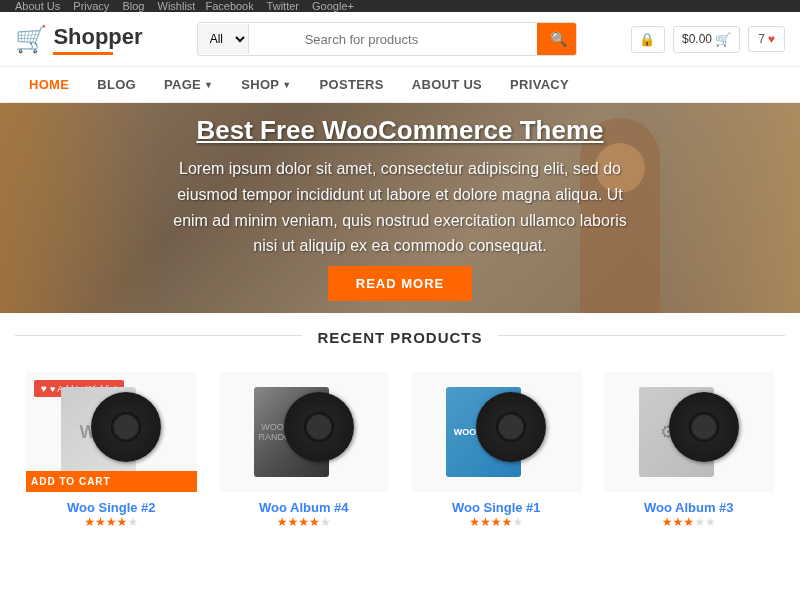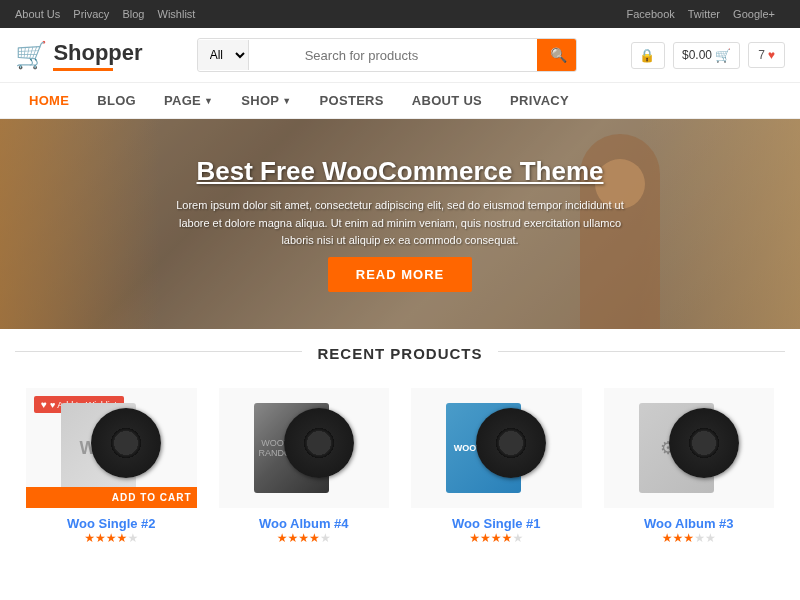--- a/index.html
+++ b/index.html
@@ -3,23 +3,22 @@
   <meta charset="utf-8">
   <style>
     * { margin: 0; padding: 0; box-sizing: border-box; }
     body { font-family: Arial, sans-serif; font-size: 13px; background: #fff; width: 800px; height: 600px; overflow: hidden; }
 
     
     .top-bar {
       background: #2c2c2c;
       color: #aaa;
       font-size: 11px;
-      padding: 8px 15px;
-      display: flex;
-      justify-content: space-between;
+      padding: 0 15px;
+      display: flex;
       align-items: center;
     }
     .top-bar a { color: #aaa; text-decoration: none; margin-right: 10px; }
 
     
     .header {
       background: #fff;
       padding: 10px 15px;
       display: flex;
       align-items: center;
@@ -165,21 +164,21 @@
       padding: 0 20px;
     }
     .hero-title {
       font-size: 26px;
       font-weight: bold;
       text-shadow: 1px 1px 3px rgba(0,0,0,0.5);
       margin-bottom: 10px;
       text-decoration: underline;
     }
     .hero-text {
-      font-size: 11px;
+      font-size: 16px;
       line-height: 1.6;
       text-shadow: 1px 1px 2px rgba(0,0,0,0.5);
       margin-bottom: 7px;
       opacity: 0.95;
     }
     .hero-btn {
       background: #f60;
       color: #fff;
       border: none;
       padding: 10px 28px;
@@ -284,21 +283,21 @@
       bottom: 0;
       left: 0;
       right: 0;
       background: #f60;
       color: #fff;
       font-size: 10px;
       font-weight: bold;
       padding: 5px;
       letter-spacing: 1px;
       cursor: pointer;
-      text-align: right;
+      text-align: left;
     }
     .product-name {
       font-size: 13px;
       color: #3b82f6;
       font-weight: 600;
       margin-bottom: 0;
     }
     .stars {
       color: #f60;
       font-size: 12px;

